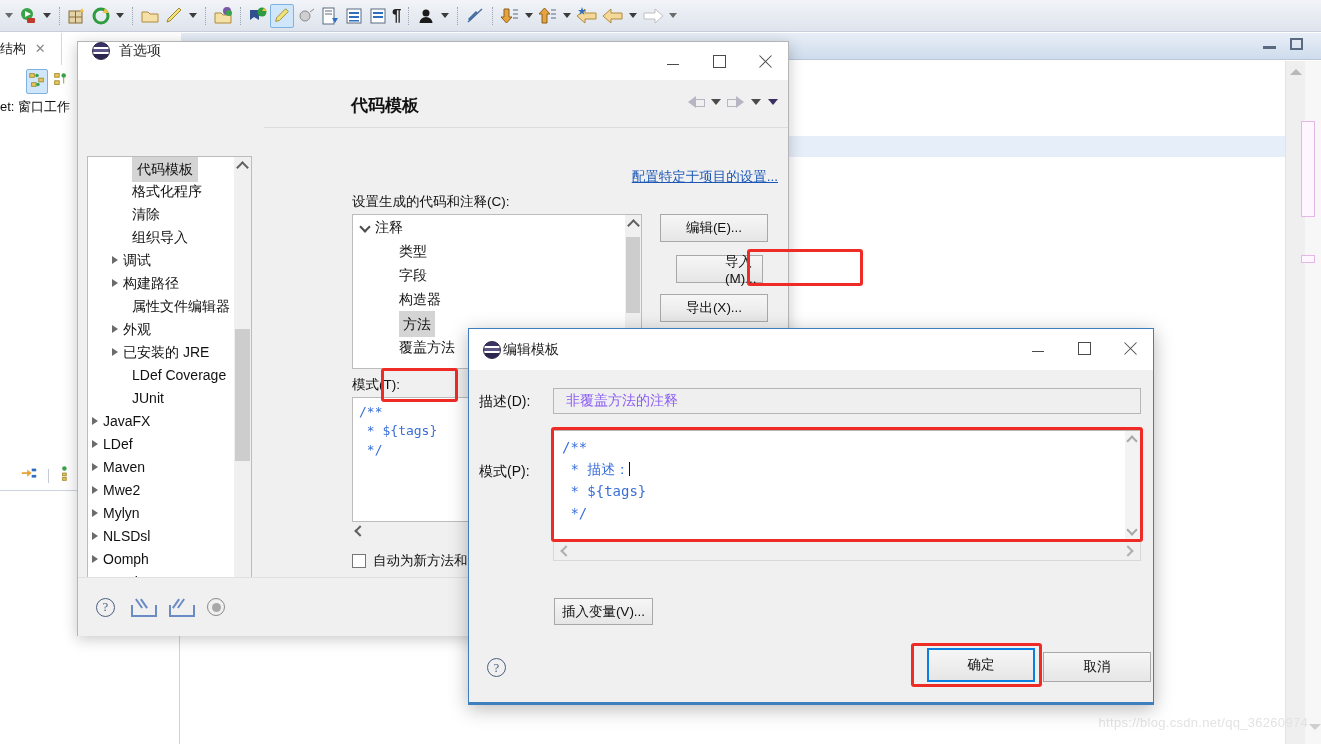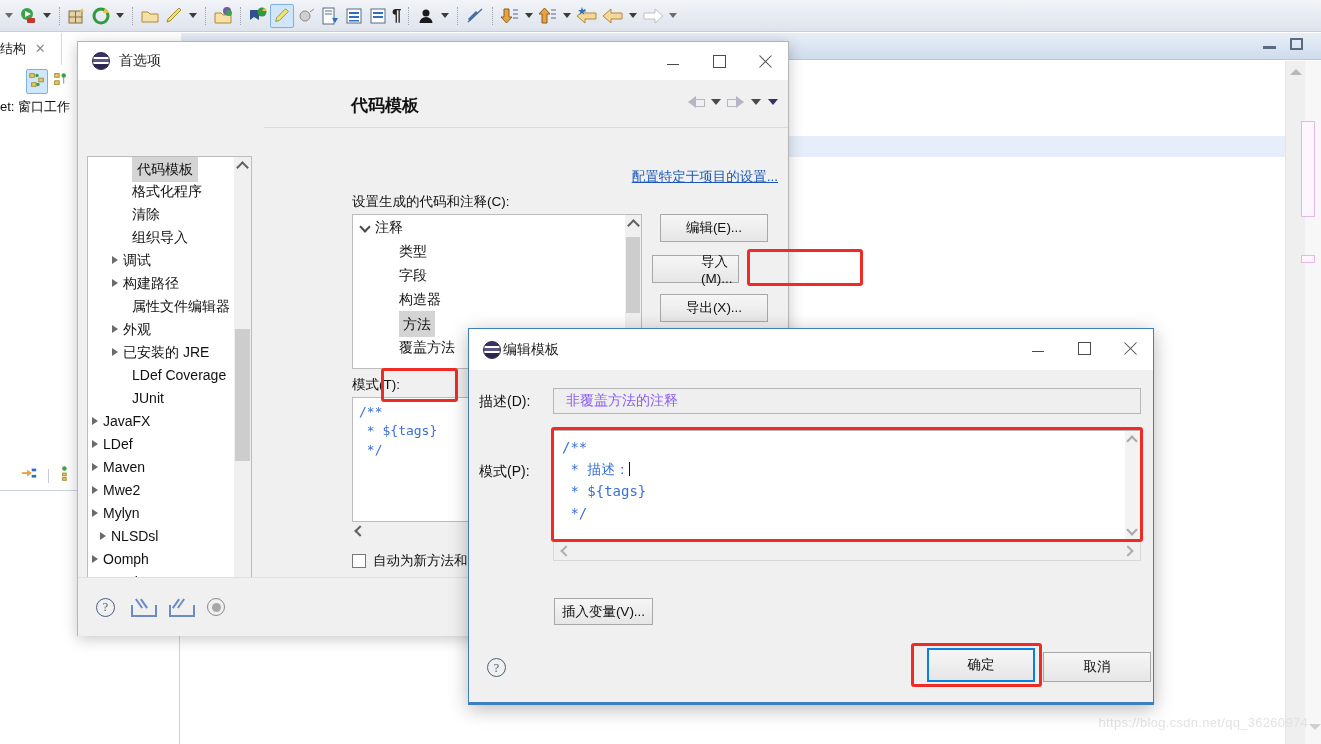--- a/index.html
+++ b/index.html
@@ -83,21 +83,21 @@
     font-family: "Liberation Sans", sans-serif;
   }
 
   
   .prefs {
     position: absolute; left: 77px; top: 41px; width: 712px; height: 595px;
     background: #f0f0f0; border: 1px solid #b5b5b5;
     box-shadow: 0 3px 14px rgba(0,0,0,.22);
   }
   .prefs-title {
-    height: 38px; background: #ffffff; display: flex; align-items: center;
+    height: 38px; background: #ffffff; display: flex; align-items: flex-start;
     padding-left: 14px; position: relative;
   }
   .prefs-title .t { font-size: 14px; color: #2b2b2b; margin-left: 9px; }
   .ecl-logo {
     width: 18px; height: 18px; border-radius: 50%;
     background: linear-gradient(to bottom, #3b3366 0%, #3b3366 28%, #ffffff 28%,
                 #ffffff 40%, #5d5585 40%, #5d5585 58%, #ffffff 58%, #ffffff 68%,
                 #2d2750 68%);
     border: 1px solid #272349; display:inline-block;
   }
@@ -208,21 +208,21 @@
              font-size: 13.5px; color:#111; white-space:nowrap;}
   .chk { width: 14px; height: 14px; border: 1px solid #767676; background: #fff; display:inline-block;}
 
   .btn {
     background: linear-gradient(to bottom, #f6f6f6, #e6e6e6);
     border: 1px solid #a8a8a8; font-size: 13.5px; color: #111;
     display:flex; align-items:center; justify-content:center; cursor: pointer;
     font-family: "Liberation Sans", sans-serif;
   }
   .btn-edit { position:absolute; left: 396px; top: 134px; width: 108px; height: 28px; }
-  .btn-imp  { position:absolute; left: 388px; top: 175px; width: 87px; height: 28px; padding-left: 48px; }
+  .btn-imp  { position:absolute; left: 412px; top: 175px; width: 87px; height: 28px; padding-left: 48px; }
   .btn-exp  { position:absolute; left: 396px; top: 214px; width: 108px; height: 28px; }
   .btn-expa { position:absolute; left: 396px; top: 253px; width: 108px; height: 28px; }
 
   .redbox { position: absolute; border: 3px solid #ef2b26; border-radius: 3px; pointer-events:none; }
 
   .prefs-footer {
     position: absolute; left: 0; bottom: 0; width: 710px; height: 59px;
     background: #f0f0f0; border-top: 1px solid #e0e0e0;
     display: flex; align-items: center; padding-left: 18px; gap: 16px;
   }
@@ -542,21 +542,21 @@
             <div class="tli" style="padding-left: 44px;"><span class="lbl">属性文件编辑器</span></div>
             <div class="tli" style="padding-left: 22px;"><span class="arw"></span><span class="lbl">外观</span></div>
             <div class="tli" style="padding-left: 22px;"><span class="arw"></span><span class="lbl">已安装的 JRE</span></div>
             <div class="tli" style="padding-left: 44px;"><span class="lbl">LDef Coverage</span></div>
             <div class="tli" style="padding-left: 44px;"><span class="lbl">JUnit</span></div>
             <div class="tli" style="padding-left: 2px;"><span class="arw"></span><span class="lbl">JavaFX</span></div>
             <div class="tli" style="padding-left: 2px;"><span class="arw"></span><span class="lbl">LDef</span></div>
             <div class="tli" style="padding-left: 2px;"><span class="arw"></span><span class="lbl">Maven</span></div>
             <div class="tli" style="padding-left: 2px;"><span class="arw"></span><span class="lbl">Mwe2</span></div>
             <div class="tli" style="padding-left: 2px;"><span class="arw"></span><span class="lbl">Mylyn</span></div>
-            <div class="tli" style="padding-left: 10px;"><span class="arw"></span><span class="lbl">NLSDsl</span></div>
+            <div class="tli" style="padding-left: 2px;"><span class="arw"></span><span class="lbl">NLSDsl</span></div>
             <div class="tli" style="padding-left: 2px;"><span class="arw"></span><span class="lbl">Oomph</span></div>
             <div class="tli" style="padding-left: 2px;"><span class="arw"></span><span class="lbl">RTask</span></div>
           </div>
         <div class="tree-vsb">
           <div class="chev-up"></div>
           <div class="thumb"></div>
           <div class="chev-dn"></div>
         </div>
       </div>
       <div class="tree-hsb">

